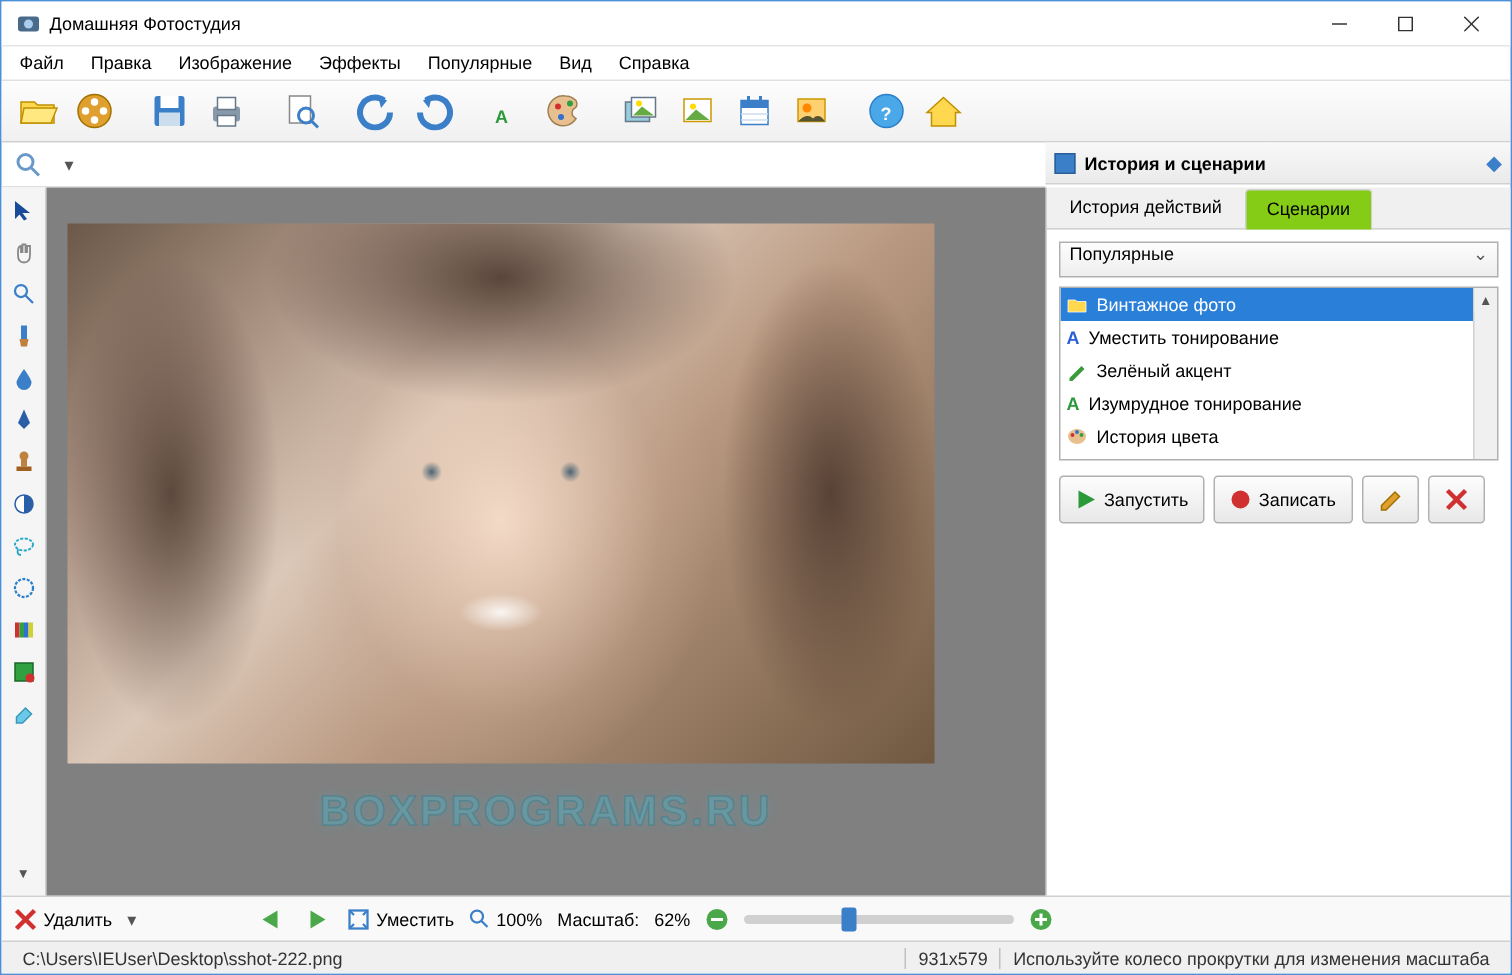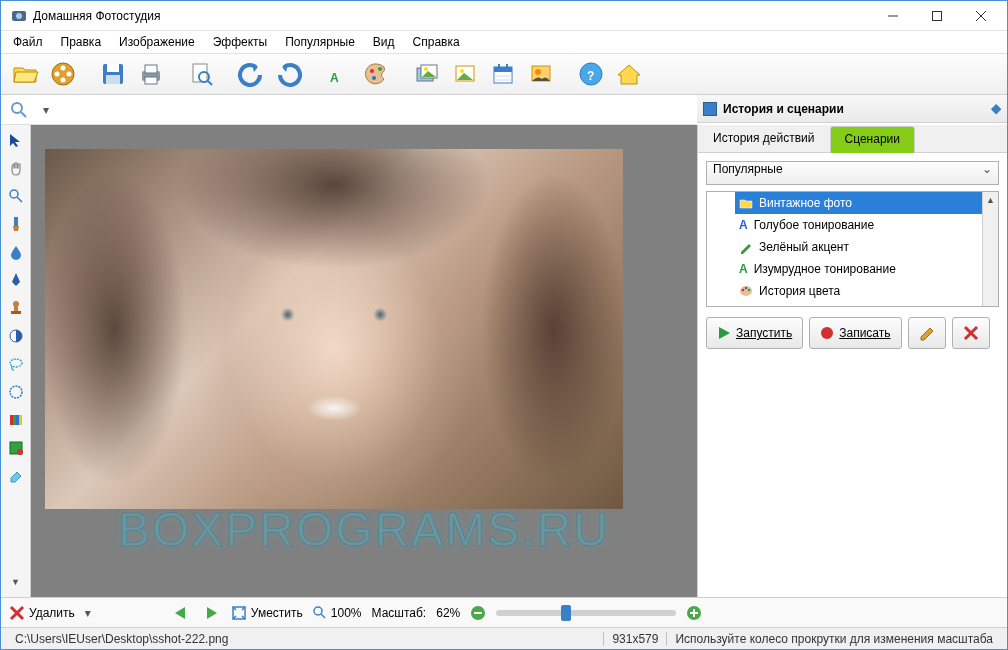--- a/index.html
+++ b/index.html
@@ -39,40 +39,40 @@
 .canvas-image { position: absolute; left: 14px; top: 24px; width: 578px; height: 360px; background: linear-gradient(135deg,#6b5848 0%, #a89080 20%, #dcc8b8 40%, #b89880 60%, #705840 100%); overflow:hidden; }
 .canvas-image::before { content:""; position:absolute; inset:0; background: radial-gradient(ellipse 180px 220px at 50% 55%, rgba(245,220,200,0.95), rgba(200,170,150,0.3) 60%, transparent 80%); }
 .canvas-image::after { content:""; position:absolute; inset:0; background:
   radial-gradient(circle 10px at 42% 46%, rgba(60,90,110,0.9), transparent 70%),
   radial-gradient(circle 10px at 58% 46%, rgba(60,90,110,0.9), transparent 70%),
   radial-gradient(ellipse 40px 18px at 50% 72%, rgba(255,255,255,0.85), transparent 70%),
   radial-gradient(ellipse 260px 140px at 50% 10%, rgba(70,50,40,0.85), transparent 60%),
   radial-gradient(ellipse 120px 260px at 12% 50%, rgba(70,50,40,0.8), transparent 60%),
   radial-gradient(ellipse 120px 260px at 88% 50%, rgba(70,50,40,0.8), transparent 60%);
 }
-.watermark { position:absolute; left:50%; bottom:40px; transform:translateX(-50%); font-size:48px; font-weight:normal; letter-spacing:2px; color:rgba(80,180,200,0.35); -webkit-text-stroke: 1px rgba(40,120,140,0.4); text-shadow: 0 0 8px rgba(80,180,200,0.3); pointer-events:none;}
+.watermark { position:absolute; left:50%; bottom:40px; transform:translateX(-50%); font-size:28px; font-weight:bold; letter-spacing:2px; color:rgba(80,180,200,0.35); -webkit-text-stroke: 1px rgba(40,120,140,0.4); text-shadow: 0 0 8px rgba(80,180,200,0.3); pointer-events:none;}
 
 
 .right-panel { width: 310px; border-left: 1px solid #d0d0d0; display: flex; flex-direction: column; background:#fff;}
 .panel-header { height: 28px; background: linear-gradient(#f8f8f8,#eaeaea); border-bottom:1px solid #d0d0d0; display:flex; align-items:center; padding:0 6px; gap:6px; font-weight:bold;}
 .panel-header .sq-icon { width:14px; height:14px; background:#3a7fc8; border:1px solid #2a5f98;}
 .panel-header .collapse { margin-left:auto; color:#3a7fc8; font-size:14px;}
 .tabs { display:flex; height:28px; border-bottom:1px solid #d0d0d0; background:#f0f0f0;}
 .tabs .tab { padding:5px 14px; border:1px solid transparent; border-bottom:none; }
 .tabs .tab.active { background:#84cc16; border-color:#d0d0d0; border-radius:3px 3px 0 0; position:relative; top:1px;}
 .panel-body { padding:8px; display:flex; flex-direction:column; gap:6px; }
 .dropdown { height:24px; border:1px solid #b0b0b0; background:linear-gradient(#fdfdfd,#eee); display:flex; align-items:flex-start; padding:0 6px;}
 .dropdown .dd-arrow { margin-left:auto; color:#555;}
 .scenario-list { border:1px solid #b0b0b0; height:116px; overflow:hidden; position:relative;}
-.scenario-list .sc-item { height:22px; display:flex; align-items:center; gap:6px; padding:0 4px;margin-left:28px;}
+.scenario-list .sc-item { height:22px; display:flex; align-items:center; gap:6px; padding:0 4px;}
 .scenario-list .sc-item.selected { background:#2a7fd8; color:#fff;}
 .scenario-list .scroll-track { position:absolute; right:0; top:0; width:16px; height:100%; background:#f0f0f0; border-left:1px solid #d0d0d0;}
 .scenario-list .scroll-track .arrow { height:16px; display:flex; align-items:center; justify-content:center; background:#f0f0f0; font-size:9px; color:#555;}
 .action-row { display:flex; gap:6px; margin-top:4px;}
-.action-row .btn { height:32px; border:1px solid #b0b0b0; background:linear-gradient(#fdfdfd,#e8e8e8); border-radius:3px; display:flex; align-items:center; justify-content:center; gap:5px; padding:0 10px;text-decoration:underline;}
+.action-row .btn { height:32px; border:1px solid #b0b0b0; background:linear-gradient(#fdfdfd,#e8e8e8); border-radius:3px; display:flex; align-items:center; justify-content:center; gap:5px; padding:0 10px;}
 .action-row .btn.icon-only { width:38px; padding:0;}
 
 
 .bottom-bar { height: 30px; border-top:1px solid #d0d0d0; display:flex; align-items:center; padding:0 8px; gap:10px; background:#f9f9f9;}
 .bottom-bar .bb-item { display:flex; align-items:center; gap:4px;}
 .slider { width:180px; height:6px; background:#d0d0d0; border-radius:3px; position:relative;}
 .slider .thumb { position:absolute; top:-5px; left:36%; width:10px; height:16px; background:#3a7fc8; border-radius:2px;}
 .bb-sep { flex:1; }
 
 
@@ -354,21 +354,21 @@
         <div class="sc-item selected">
           <span>
               <svg width="14" height="14">
                 <path d="M1 4 L1 12 L13 12 L13 5 L7 5 L6 4 Z" fill="#ffd850" stroke="#fff" stroke-width="0.5"></path>
               </svg>
             </span>
           <span>Винтажное фото</span>
         </div>
         <div class="sc-item">
           <span style="color:#2a5fd8;font-weight:bold;">A</span>
-          <span>Голубое тонирование</span>
+          <span>Уместить тонирование</span>
         </div>
         <div class="sc-item">
           <span>
               <svg width="14" height="14">
                 <path d="M2 12 L10 4 L12 6 L4 14 L2 14 Z" fill="#3a9a3a"></path>
               </svg>
             </span>
           <span>Зелёный акцент</span>
         </div>
         <div class="sc-item">

